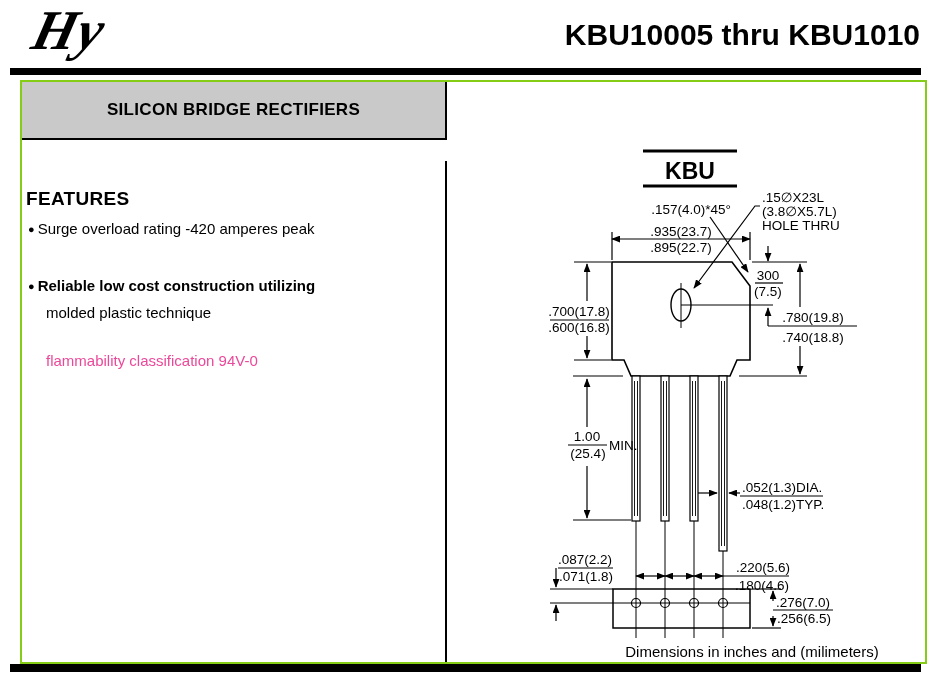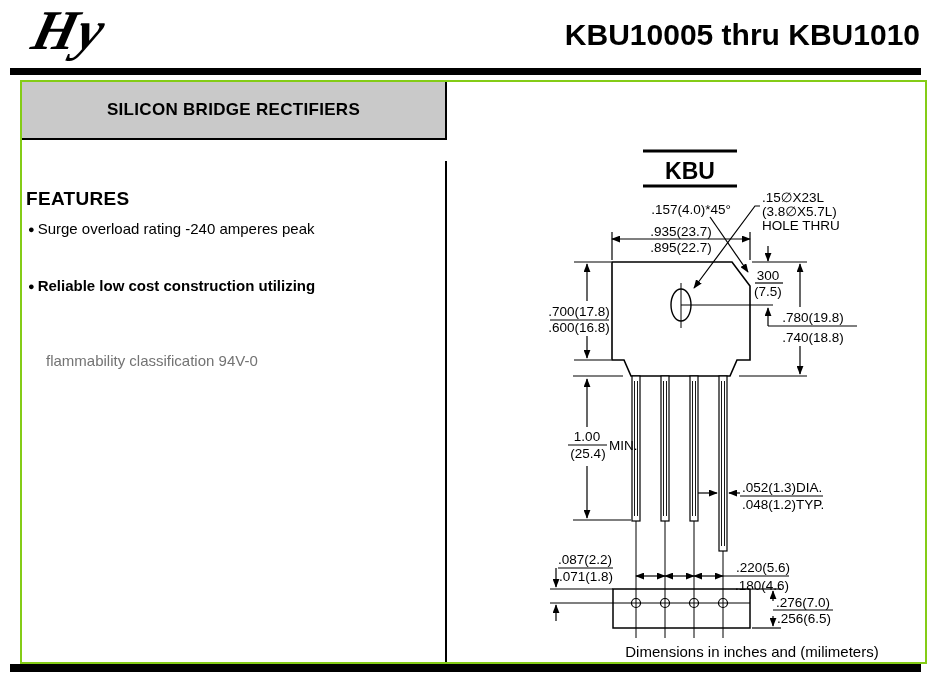--- a/index.html
+++ b/index.html
@@ -23,42 +23,43 @@
   .spec-strong{font-weight:bold;}
   .spec-mid{margin:0 5px;}
   .spec-unit{margin-left:0;}
   .spec-unit-sp{margin-left:6px;}
   .body-left{position:absolute;left:0;top:58px;width:423px;bottom:0;border-right:2px solid #000;margin-top:21px;}
   .body-right{position:absolute;left:425px;top:58px;right:0;bottom:0;}
   .feat-title{position:absolute;left:4px;top:27px;font-size:19px;font-weight:bold;letter-spacing:.3px;}
   .feat{position:absolute;left:6px;font-size:15px;white-space:nowrap;}
   .feat .blt{font-size:11px;vertical-align:1px;margin-right:3px;}
   .feat-cont{position:absolute;left:24px;font-size:15px;white-space:nowrap;}
-  .accent{color:#737373;}
+  .accent{color:#ec4899;}
   svg{display:block;}
   svg text{font-family:"Liberation Sans",sans-serif;}
 </style>
 </head>
 <body>
 
 <div class="logo">Hy</div>
 <div class="doc-title">KBU10005 thru KBU1010</div>
 <div class="topbar"></div>
 
 <div class="sheet">
 
   <div class="hdr-left">
     <span>SILICON BRIDGE RECTIFIERS</span>
   </div>
 
 
   <div class="body-left">
     <div class="feat-title">FEATURES</div>
-    <div class="feat" style="top:59px;"><span class="blt">●</span><span>Surge overload rating -240 amperes peak</span></div>
+    <div class="feat" style="top:59px;"><span class="blt">●</span><span>Surge overload rating -420 amperes peak</span></div>
     <div class="feat" style="top:116px;font-weight:bold;"><span class="blt">●</span><span>Reliable low cost construction utilizing</span></div>
+    <div class="feat-cont" style="top:143px;">molded plastic technique</div>
     <div class="feat-cont accent" style="top:191px;">flammability classification 94V-0</div>
   </div>
 
   <div class="body-right">
     <svg width="479" height="522" viewBox="0 0 479 522">
       <defs>
         <marker id="arw" markerWidth="9" markerHeight="7" refX="8.2" refY="3.5" orient="auto-start-reverse" markerUnits="userSpaceOnUse">
           <path d="M0,0 L9,3.5 L0,7 Z" fill="#000"></path>
         </marker>
       </defs>

